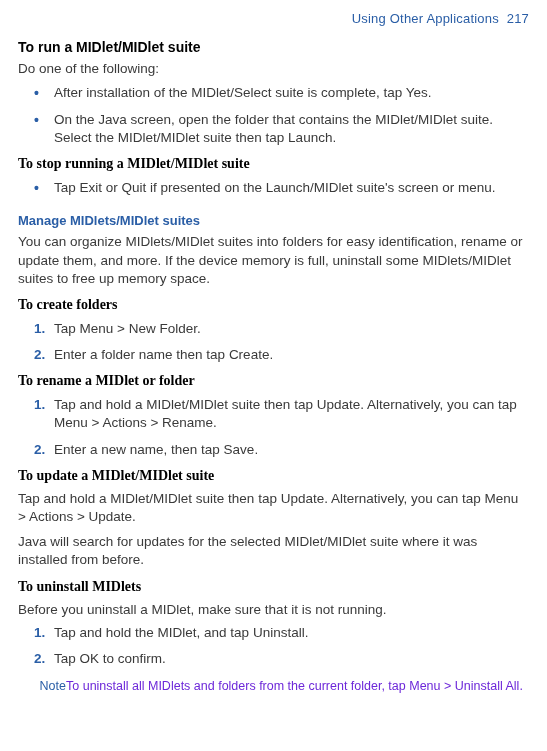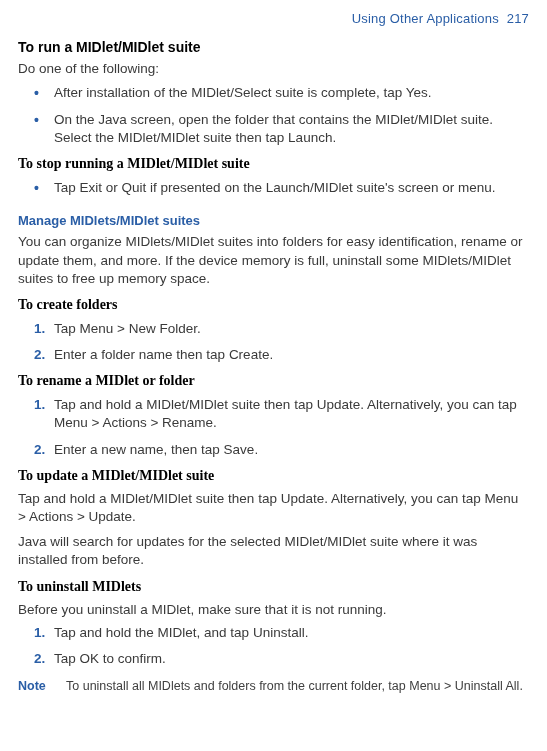--- a/index.html
+++ b/index.html
@@ -62,26 +62,27 @@
       flex-shrink: 0;
     }
     .bold { font-weight: normal; }
     .note-row {
       display: flex;
       margin-top: 10px;
       font-size: 12.5px;
     }
     .note-label {
       color: #2a5ea6;
-      font-weight: bold;
+      font-weight: normal;
       width: 48px;
       flex-shrink: 0;
+      text-align: right;
     }
     .note-text {
-      color: #404040;
+      color: #6d28d9;
       flex: 1;
     }
     .section-gap { margin-top: 8px; font-family: Liberation Serif, serif; }
     .para-gap { margin-top: 7px; }
   </style>
 </head>
 <body>
 
 <div class="header">
   <span>Using Other Applications</span>

